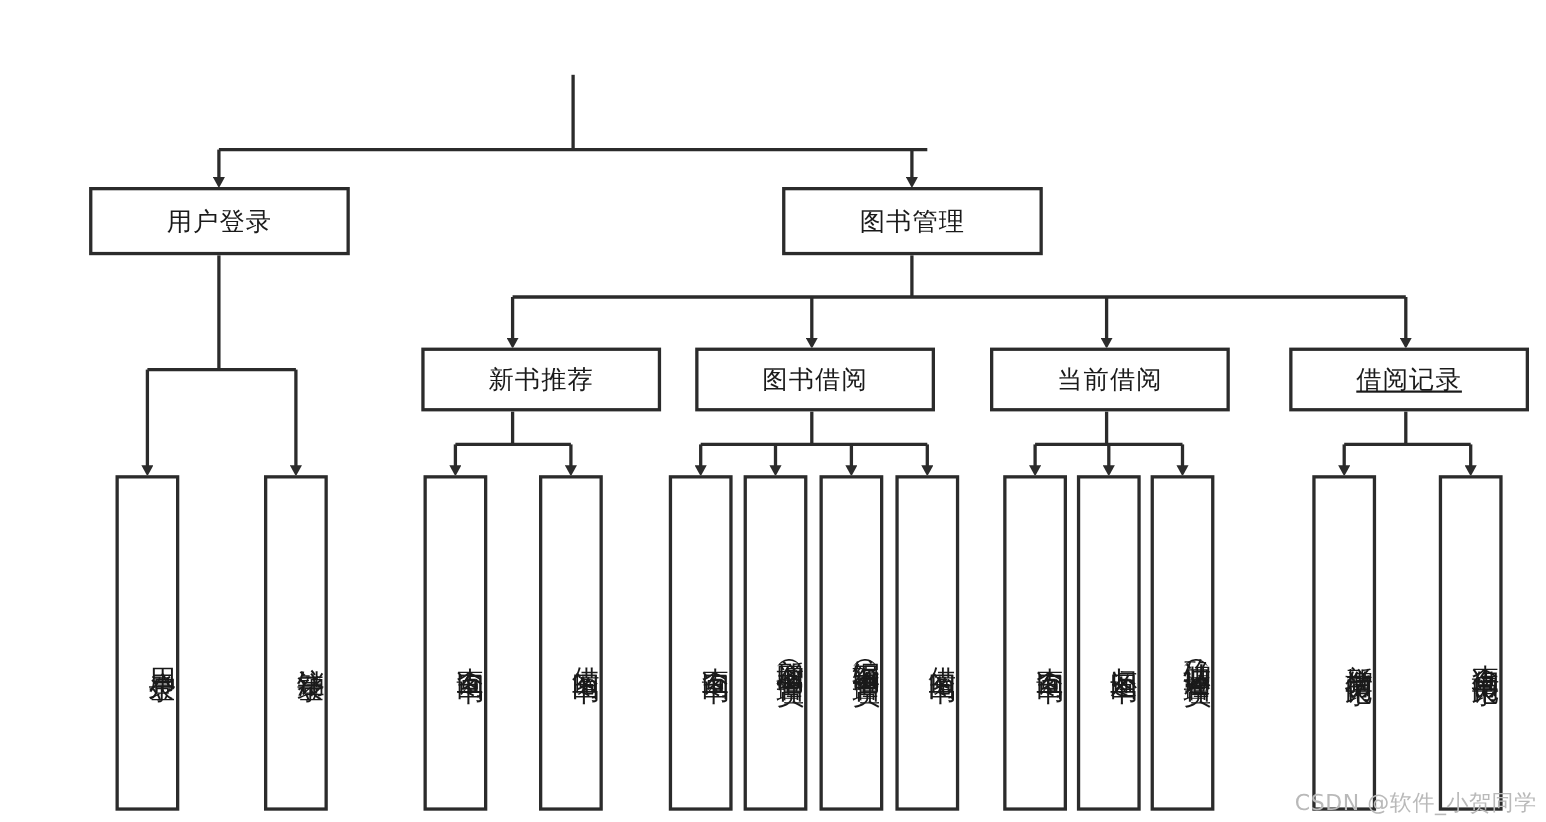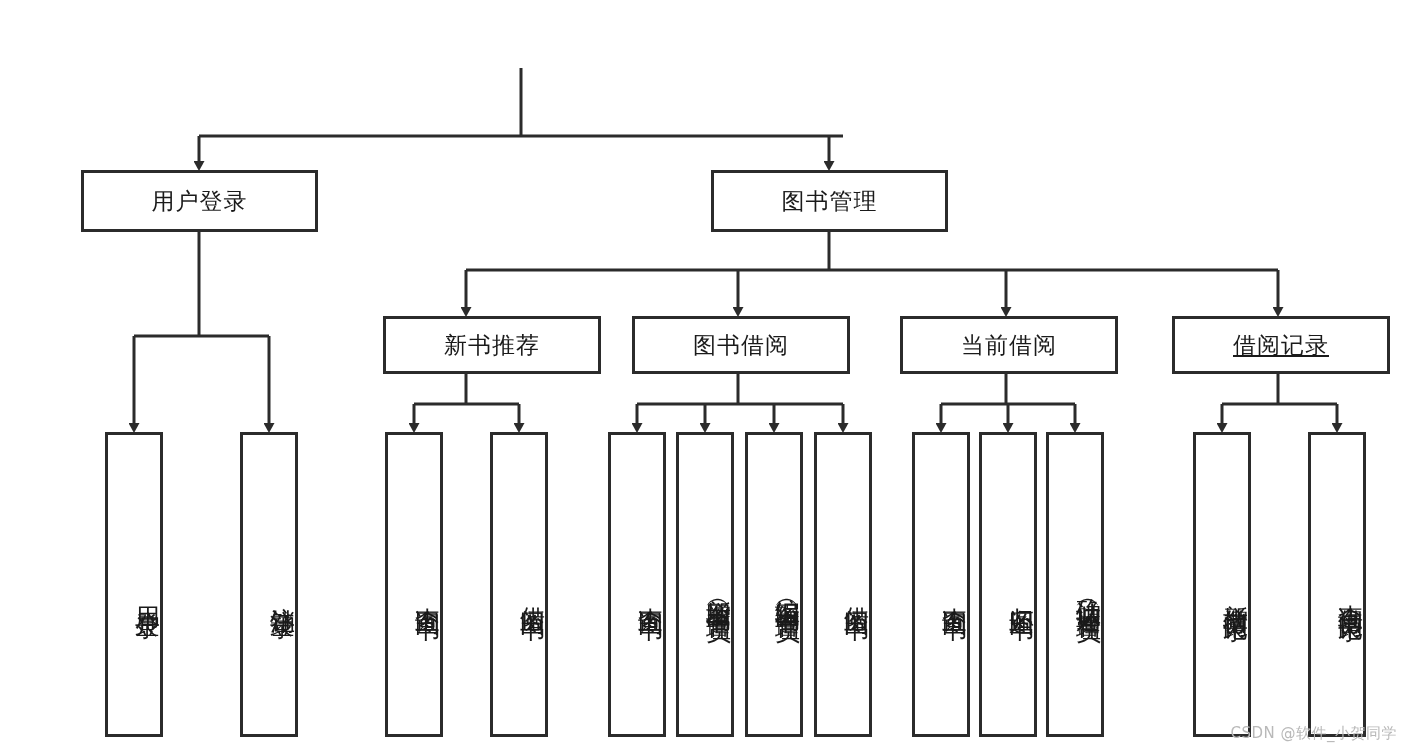--- a/index.html
+++ b/index.html
@@ -55,21 +55,21 @@
     white-space: nowrap;
     display: block;
   }
   .node-title {
     font-size: 24px;
   }
   .watermark {
     position: absolute;
     right: 8px;
     bottom: 4px;
-    font-size: 15px;
+    font-size: 20px;
     color: #b9b9b9;
     white-space: nowrap;
     letter-spacing: 0.5px;
   }
 </style>
 </head>
 <body>
 
 <div id="canvas">
 

